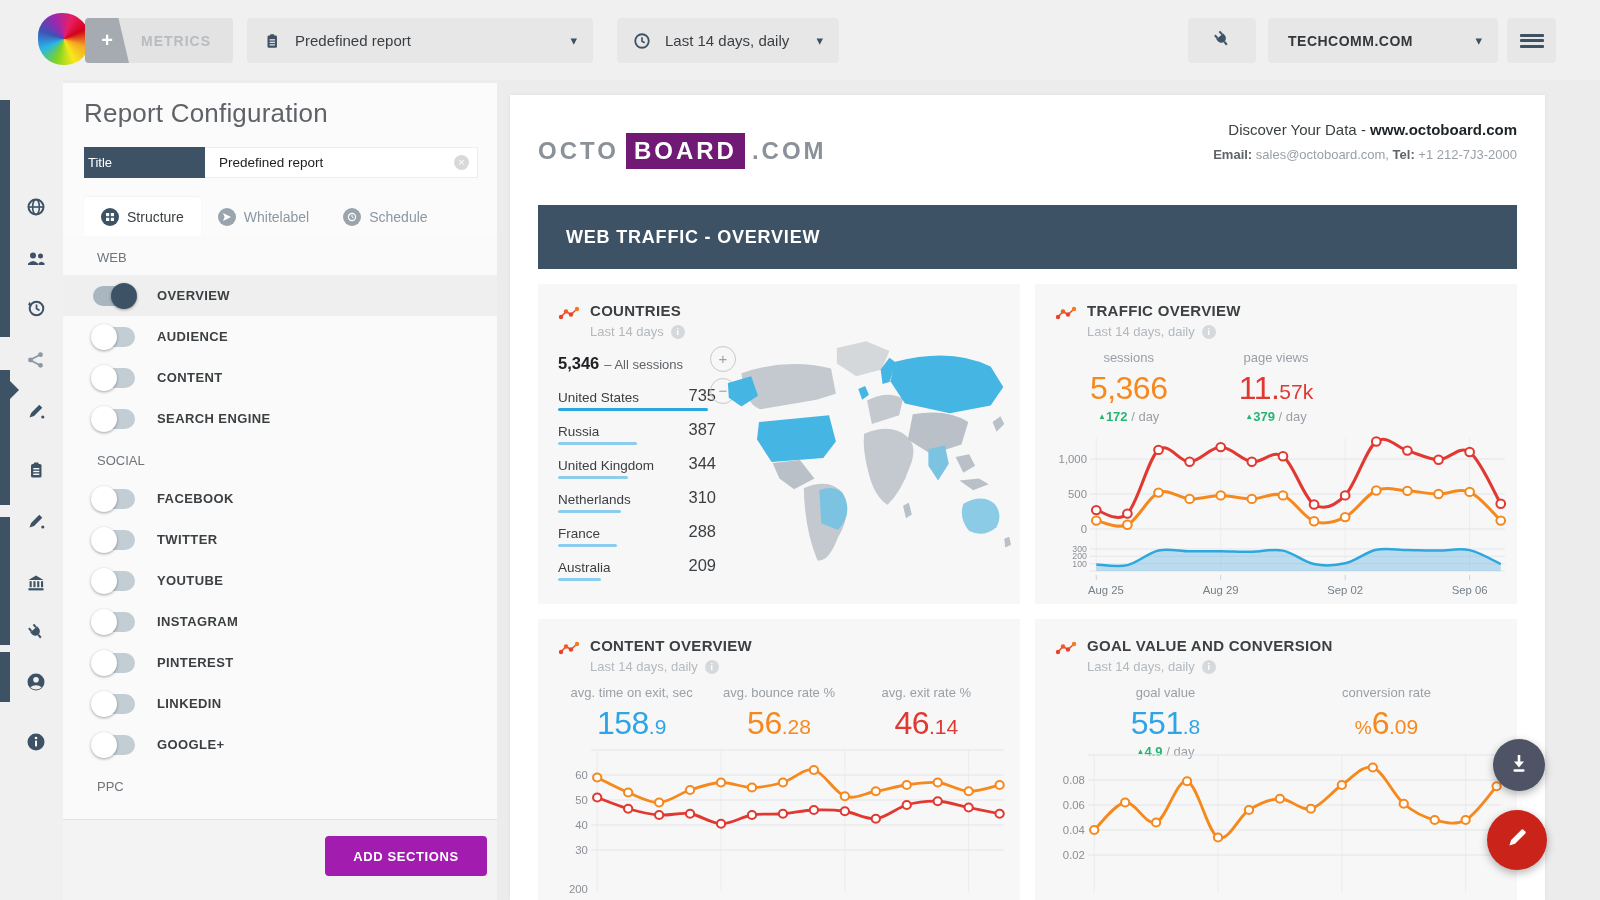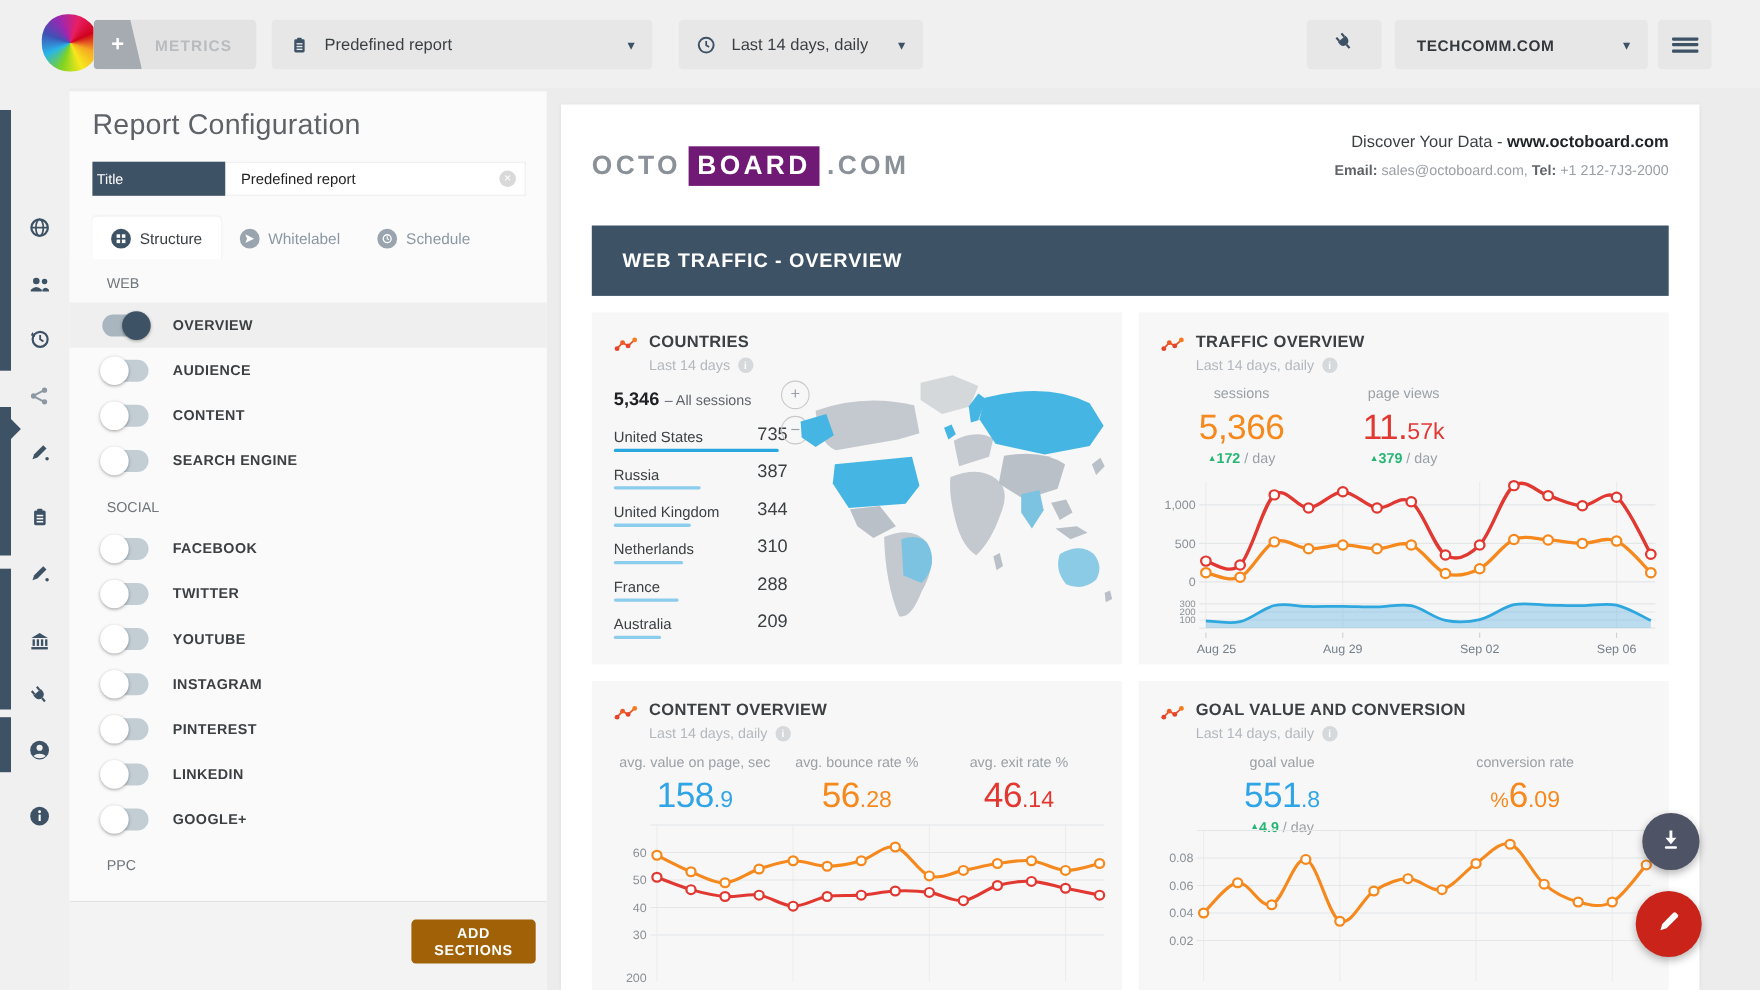--- a/index.html
+++ b/index.html
@@ -54,21 +54,21 @@
   .sec-heading{padding:14px 0 10px 34px;font-size:13px;color:#6f757b}
   .toggle-row{height:41px;display:flex;align-items:center;padding-left:30px;cursor:pointer}
   .toggle-row.active{background:#efefef}
   .tgl{position:relative;width:42px;height:20px;border-radius:10px;background:#c3cdd4;flex:none}
   .tgl .knob{position:absolute;top:-3px;width:26px;height:26px;border-radius:50%;background:#fff;
     box-shadow:0 1px 3px rgba(0,0,0,.35);left:-2px}
   .toggle-row.on .tgl{background:#a9b6bf}
   .toggle-row.on .tgl .knob{left:auto;right:-2px;background:#3e5266}
   .toggle-label{margin-left:22px;font-size:13px;font-weight:bold;color:#3c4043;letter-spacing:.4px}
   .panel-footer{position:absolute;left:0;right:0;bottom:0;height:80px;background:#f3f3f3;border-top:1px solid #e3e3e3}
-  .add-sections{position:absolute;right:10px;top:16px;width:113px;height:40px;background:#a16207;border:none;border-radius:4px;
+  .add-sections{position:absolute;right:10px;top:16px;width:162px;height:40px;background:#a21caf;border:none;border-radius:4px;
     color:#fff;font-size:13px;font-weight:bold;letter-spacing:.6px;cursor:pointer;font-family:"Liberation Sans","DejaVu Sans",sans-serif}
   
   .report{position:absolute;left:510px;top:95px;width:1035px;height:805px;background:#fff;z-index:3;
     padding:24px 28px 0;box-sizing:border-box;box-shadow:0 0 4px rgba(0,0,0,.06)}
   .brand-row{display:flex;justify-content:space-between;align-items:flex-start;height:72px}
   .brand{display:flex;align-items:center;margin-top:14px;font-size:24px;font-weight:bold;color:#8a9199;letter-spacing:3px}
   .brand-box{background:#701a75;color:#fff;padding:4px 8px;margin:0 7px;letter-spacing:3px}
   .tagline{text-align:right;margin-top:2px}
   .tagline .l1{font-size:15px;color:#3c4043}
   .tagline .l1 b{color:#1f2326}
@@ -617,21 +617,21 @@
         <div>
           <div class="card-title">CONTENT OVERVIEW</div>
           <div class="card-sub">
               <span>Last 14 days, daily</span>
               <span class="info-dot">i</span>
             </div>
         </div>
       </div>
       <div class="stats" style="grid-template-columns:repeat(3,1fr)">
           <div class="stat">
-            <div class="stat-label">avg. value on page, sec</div>
+            <div class="stat-label">avg. time on exit, sec</div>
             <div class="stat-value" style="color: rgb(47, 164, 231);"><span class="stat-main">158</span><span class="stat-sub">.9</span></div>
           </div>
           <div class="stat">
             <div class="stat-label">avg. bounce rate %</div>
             <div class="stat-value" style="color: rgb(246, 137, 30);"><span class="stat-main">56</span><span class="stat-sub">.28</span></div>
           </div>
           <div class="stat">
             <div class="stat-label">avg. exit rate %</div>
             <div class="stat-value" style="color: rgb(226, 56, 50);"><span class="stat-main">46</span><span class="stat-sub">.14</span></div>
           </div>

